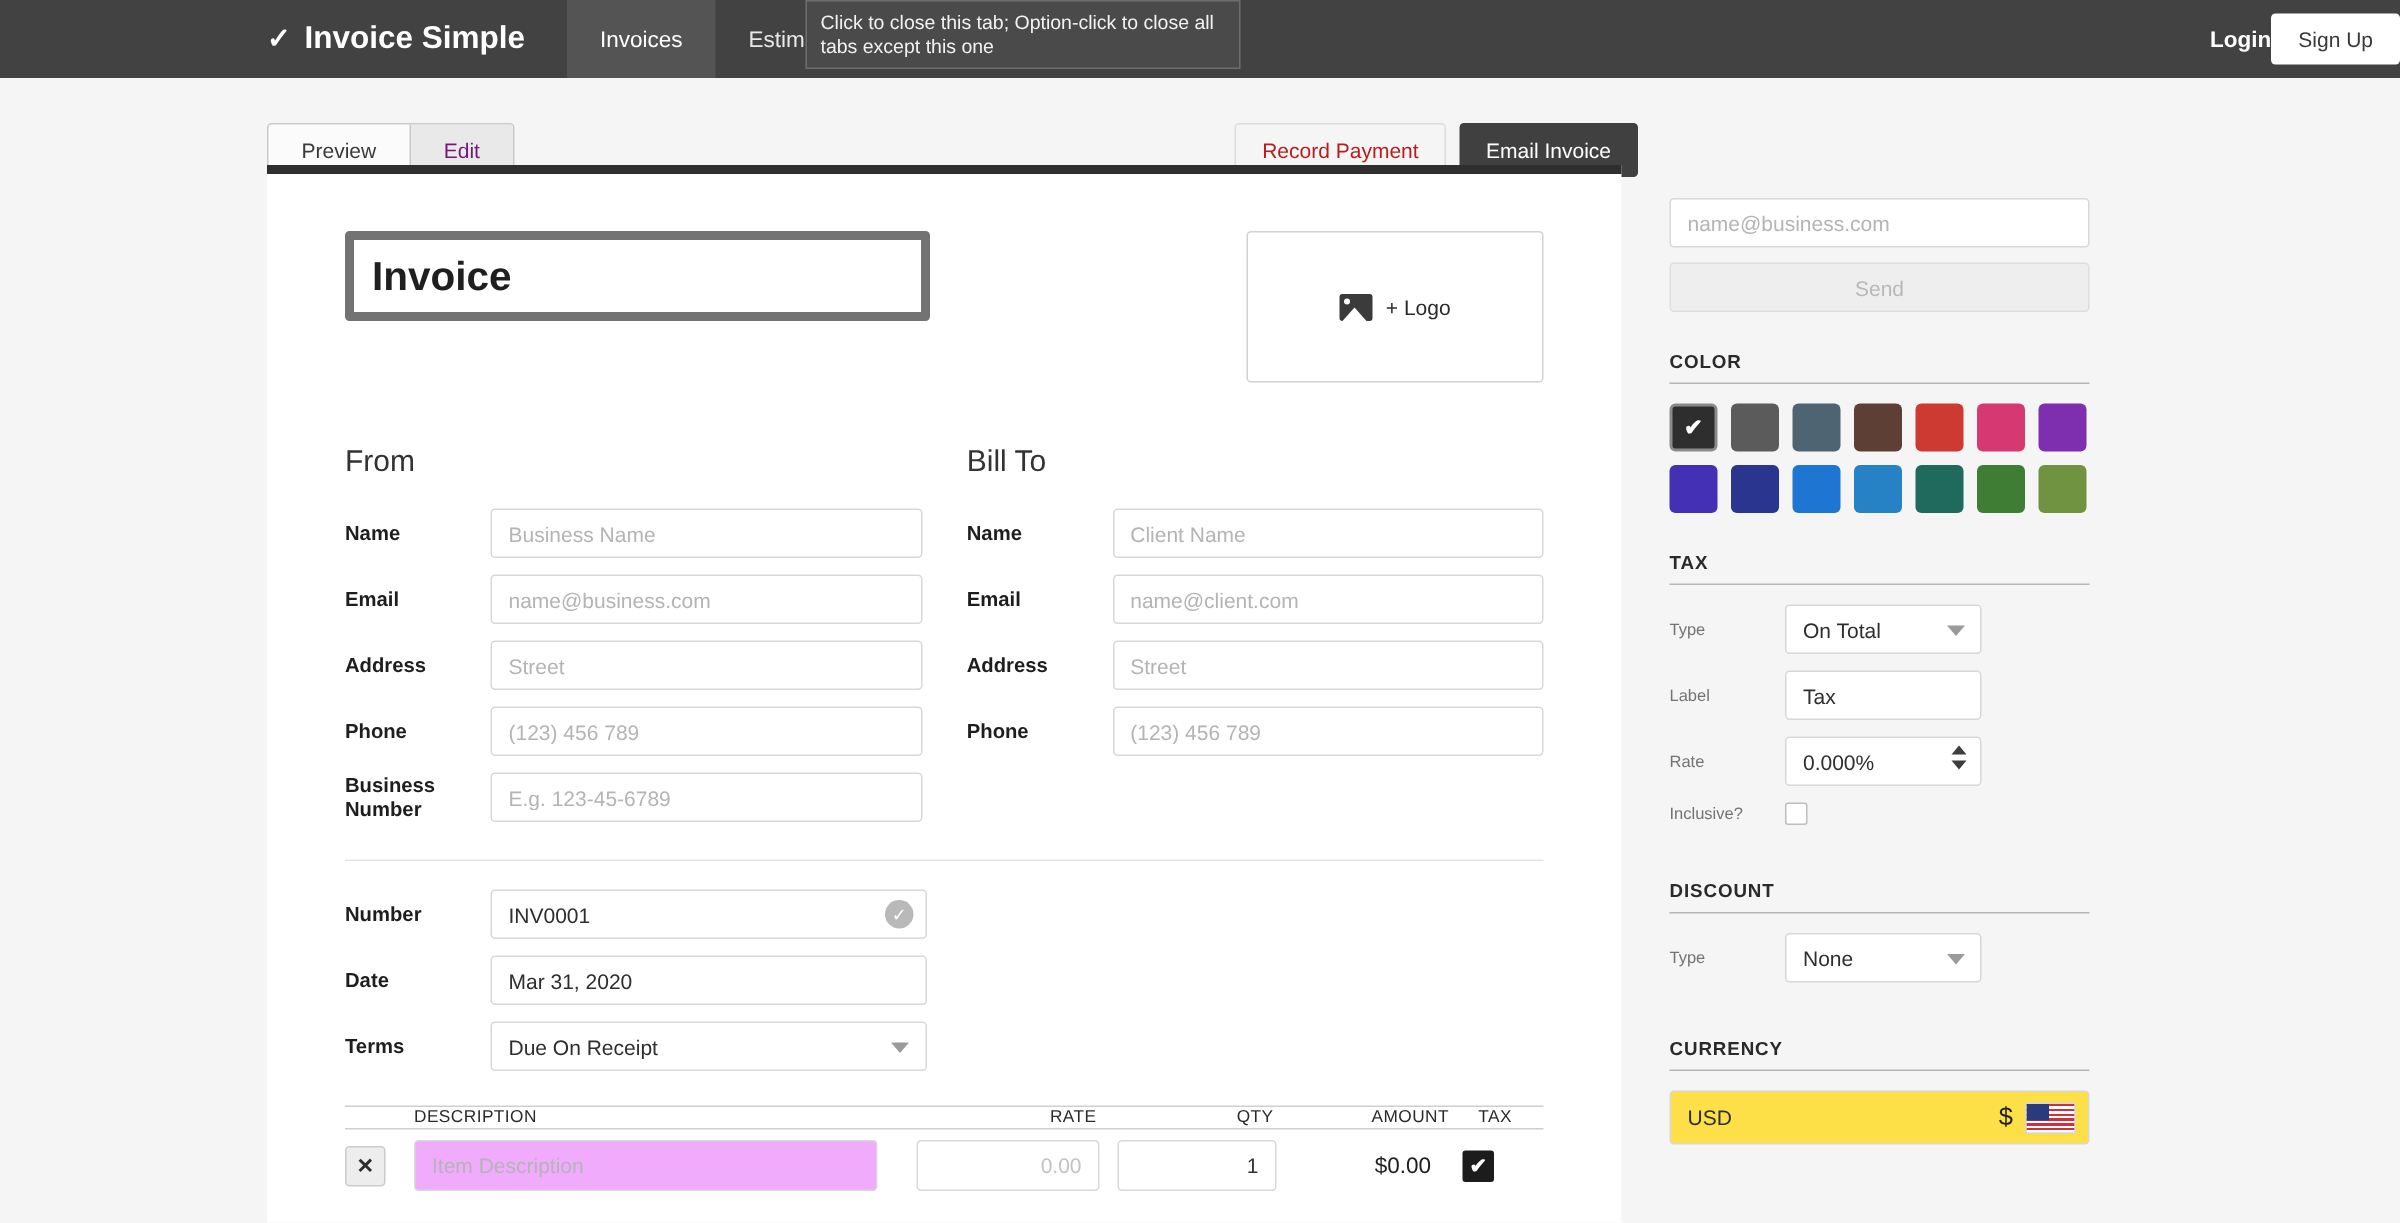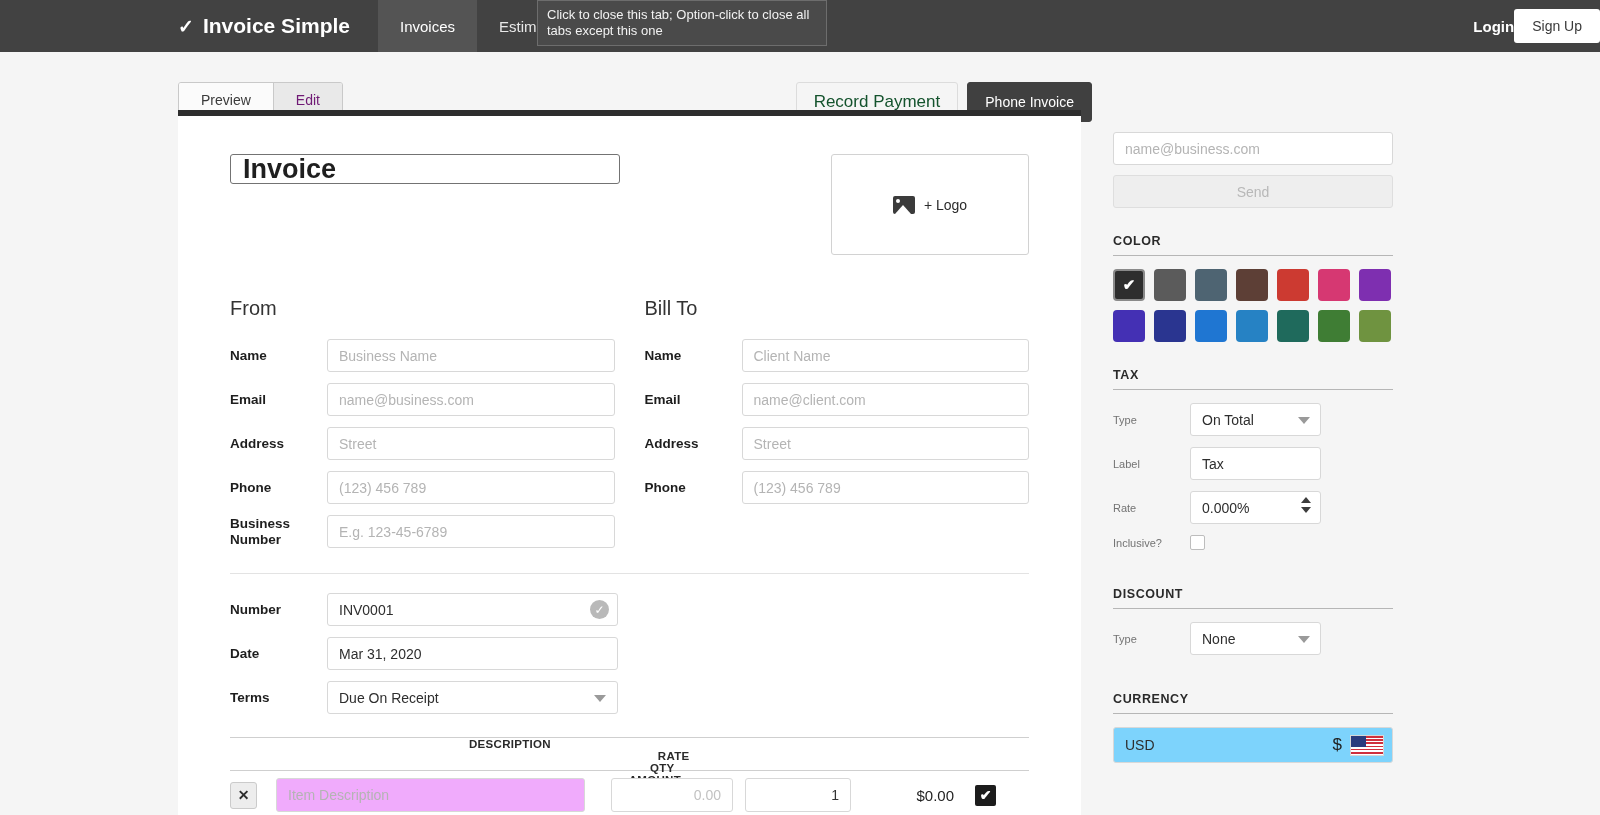--- a/index.html
+++ b/index.html
@@ -72,23 +72,23 @@
   }
   #segctrl .seg:last-child { border-right: none; }
   #segctrl .seg.on {
     background: #fbfbfb; color: #3a3a3a;
   }
   #toolbar-right {
     position: absolute; right: 508px; top: 14px;
     display: flex; gap: 9px;
   }
   #record-payment-btn {
-    background: #f5f5f5; color: #14532d;
+    background: #f5f5f5; color: #b91c1c;
     border: 1px solid #dcdcdc; border-radius: 3px;
-    font-size: 17px; padding: 9px 17px; cursor: pointer;
+    font-size: 14px; padding: 9px 17px; cursor: pointer;
     font-family: "Liberation Sans", sans-serif;
   }
   #email-invoice-btn {
     background: #404040; color: #ffffff;
     border: 1px solid #404040; border-radius: 3px;
     font-size: 14px; padding: 9px 17px; cursor: pointer;
     font-family: "Liberation Sans", sans-serif;
   }
 
   
@@ -97,22 +97,22 @@
     width: 903px; height: 705px;
     background: #ffffff;
     border-top: 6px solid #2e2e2e;
     overflow: hidden;
   }
   #invoice-inner { padding: 38px 52px 0 52px; }
 
   
   #inv-headrow { display: flex; justify-content: space-between; align-items: flex-start; }
   #invoice-title-input {
-    width: 390px; height: 30px;
-    border: 1px solid #737373; border-radius: 3px;
+    width: 390px; height: 60px;
+    border: 6px solid #737373; border-radius: 3px;
     font-size: 27px; font-weight: bold; color: #1f1f1f;
     padding: 0 12px;
     font-family: "Liberation Sans", sans-serif;
   }
   #logo-box {
     width: 198px; height: 101px;
     border: 1px solid #d2d2d2; border-radius: 3px;
     display: flex; align-items: center; justify-content: center;
     gap: 9px; cursor: pointer;
   }
@@ -168,22 +168,22 @@
     width: 0; height: 0;
     border-left: 6px solid transparent; border-right: 6px solid transparent;
     border-top: 7px solid #9a9a9a;
   }
 
   
   #items { margin-top: 23px; }
   #items-head {
     display: flex; align-items: center;
     border-top: 1px solid #cfcfcf; border-bottom: 1px solid #cfcfcf;
-    height: 34px;
-    font-size: 11.5px; font-weight: bold; color: #2a2a2a; letter-spacing: .3px; flex-direction: column;
+    height: 16px;
+    font-size: 11.5px; font-weight: normal; color: #2a2a2a; letter-spacing: .3px;
   }
   .col-x { width: 46px; }
   .col-desc { width: 321px; }
   .col-rate { width: 148px; text-align: right; padding-right: 14px; }
   .col-qty { width: 118px; text-align: right; padding-right: 14px; }
   .col-amt { width: 103px; text-align: right; }
   .col-tax { width: 48px; text-align: right; padding-right: 6px; }
   .item-row { display: flex; align-items: center; height: 48px; }
   .x-btn {
     width: 27px; height: 27px; border: 1px solid #cbcbcb; border-radius: 3px;
@@ -271,21 +271,21 @@
   }
   .spin { position: absolute; right: 10px; top: 6px; display: flex; flex-direction: column; gap: 4px; }
   .spin .up { width: 0; height: 0; border-left: 5px solid transparent; border-right: 5px solid transparent; border-bottom: 6px solid #3d3d3d; cursor: pointer; }
   .spin .dn { width: 0; height: 0; border-left: 5px solid transparent; border-right: 5px solid transparent; border-top: 6px solid #3d3d3d; cursor: pointer; }
   .inc-box {
     width: 15px; height: 15px; border: 1px solid #bdbdbd; border-radius: 2px;
     background: #ffffff; cursor: pointer;
   }
   #currency-box {
     width: 280px; height: 36px; border: 1px solid #d8d8d8; border-radius: 3px;
-    background: #7dd3fc; display: flex; align-items: center;
+    background: #fde047; display: flex; align-items: center;
     padding: 0 8px 0 11px; gap: 8px;
   }
   #currency-code { flex: 1; font-size: 14px; color: #2e2e2e; }
   #currency-symbol { font-size: 17px; color: #1f1f1f; }
   #flag {
     width: 34px; height: 21px; position: relative; overflow: hidden;
     border: 1px solid #d6d6d6;
     background: repeating-linear-gradient(to bottom, #d02f3c 0px, #d02f3c 1.6px, #ffffff 1.6px, #ffffff 3.2px);
   }
   #flag .canton {
@@ -323,21 +323,21 @@
 
 <div id="tab-tooltip">Click to close this tab; Option-click to close all tabs except this one</div>
 
 <div id="toolbar">
   <div id="segctrl">
     <div class="seg on">Preview</div>
     <div class="seg">Edit</div>
   </div>
   <div id="toolbar-right">
     <button id="record-payment-btn">Record Payment</button>
-    <button id="email-invoice-btn">Phone Invoice</button>
+    <button id="email-invoice-btn">Email Invoice</button>
   </div>
 </div>
 
 <div id="invoice-card">
   <div id="invoice-inner">
 
     <div id="inv-headrow">
       <input id="invoice-title-input" value="Invoice" style="">
       <div id="logo-box">
         <span class="logo-ico"></span>

